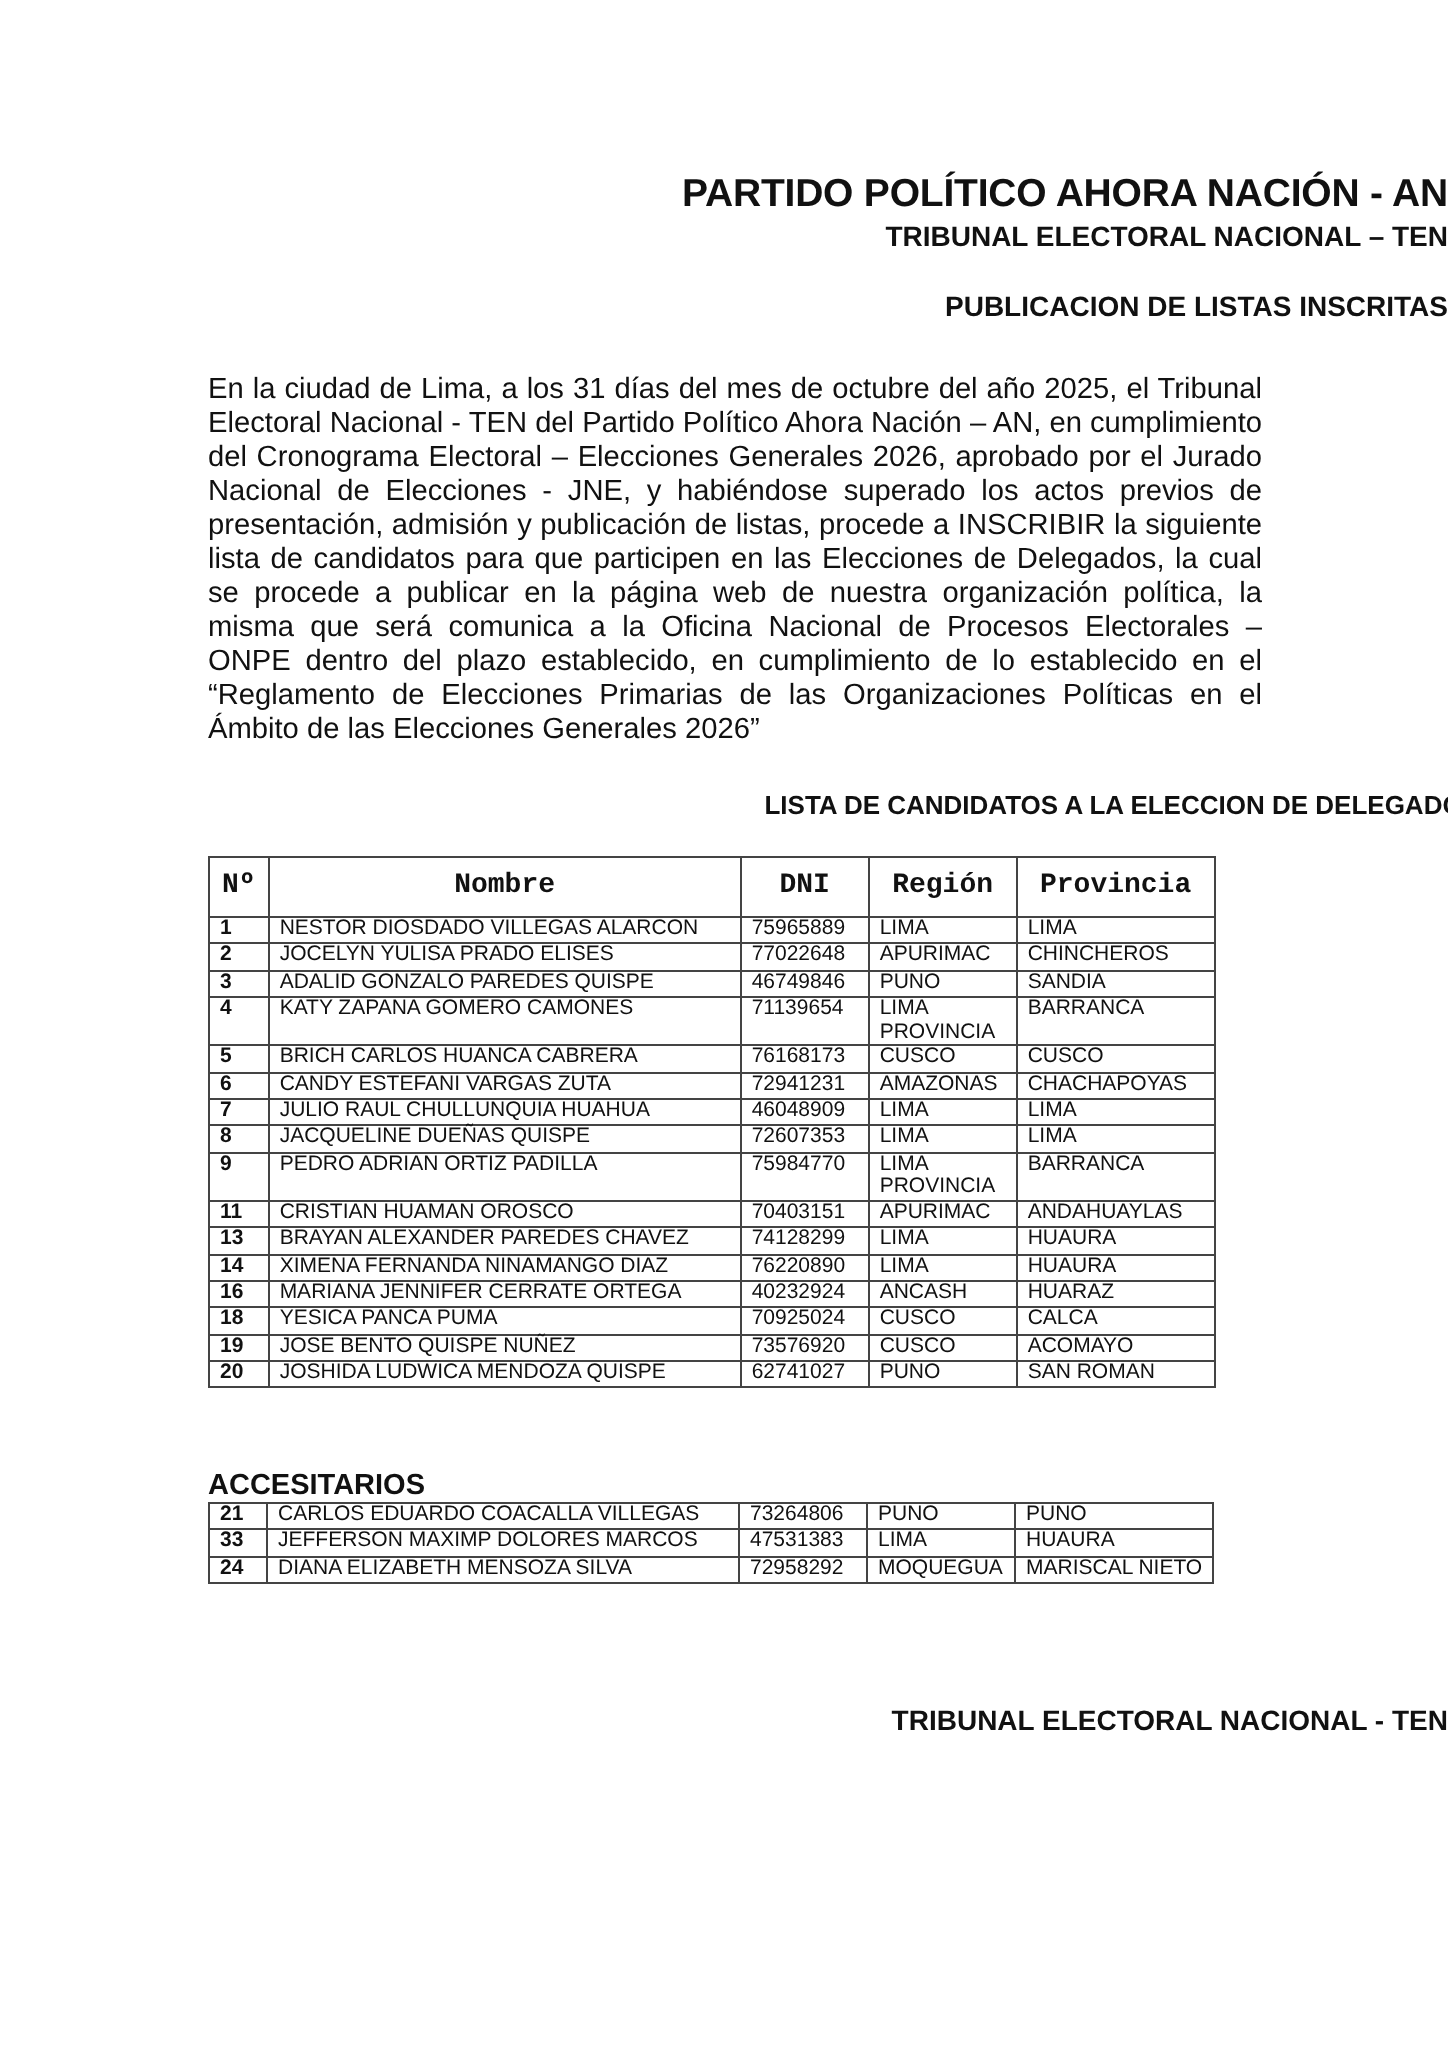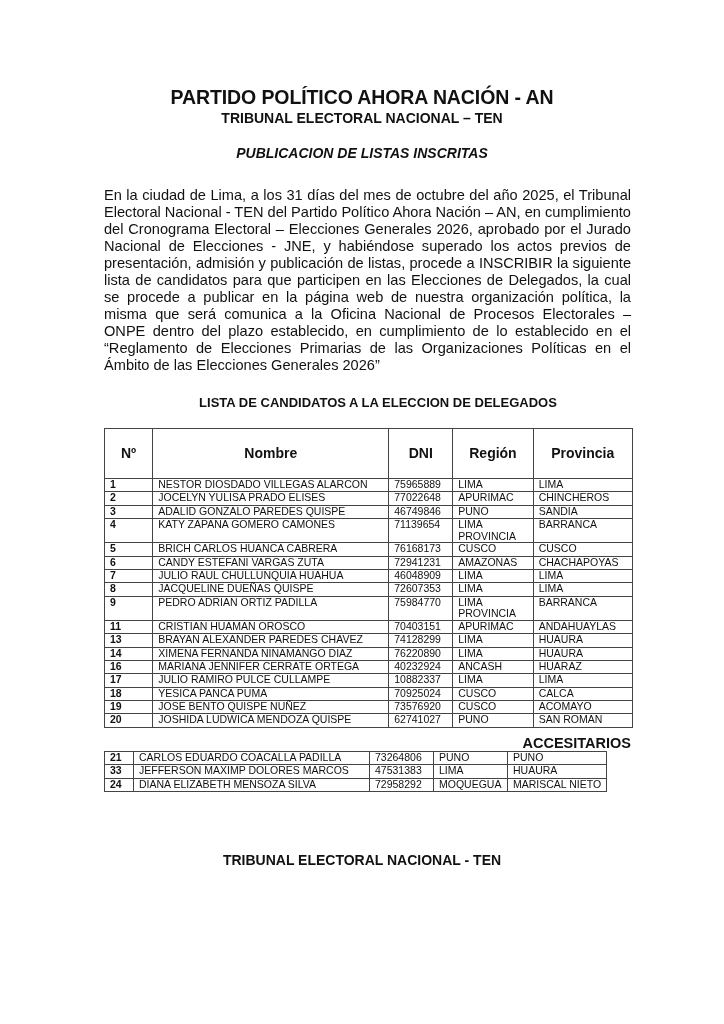--- a/index.html
+++ b/index.html
@@ -1,34 +1,34 @@
 <!DOCTYPE html>
 <html><head>
 <meta charset="utf-8">
 <style>
   html, body { margin: 0; padding: 0; background: #ffffff; }
   body { width: 724px; height: 1024px; position: relative; overflow: hidden;
          font-family: "Liberation Sans", sans-serif; color: #111; }
   .page { position: absolute; left: 0; top: 0; width: 724px; height: 1024px; }
-  .title { position: absolute; left: 0; width: 724px; text-align: center; font-weight: bold; }
+  .title { position: absolute; left: 0; width: 724px; text-align: right; font-weight: bold; }
   .t1 { top: 86px; font-size: 19.5px; letter-spacing: -0.1px; }
   .t2 { top: 110px; font-size: 14px; }
-  .t3 { top: 145px; font-size: 14px; font-style: italic; }
+  .t3 { top: 145px; font-size: 14px; }
   .body-text { position: absolute; left: 104px; width: 527px; top: 187px;
                font-size: 14.6px; line-height: 17px; text-align: justify; text-align-last: left; }
   .t4 { top: 395px; font-size: 13px; margin-left: 16px; }
   table { position: absolute; left: 104px; border-collapse: collapse; table-layout: fixed;
           font-size: 10.5px; }
   td, th { border: 1px solid #444; padding: 0 0 0 5px; vertical-align: top; text-align: left;
            line-height: 11.5px; height: 12.4px; white-space: normal; }
-  th { font-size: 14px; font-weight: bold; text-align: center; padding: 16px; line-height: 16px; height: 17px; }
+  th { font-size: 14px; font-weight: bold; text-align: center; padding: 6px; line-height: 16px; height: 17px; font-family: Liberation Mono, monospace; }
   td.num { font-weight: bold; padding-left: 5px; }
   .c1 { width: 29px; } .c2 { width: 236px; } .c3 { width: 64px; } .c4 { width: 74px; } .c5 { width: 99px; }
   #tbl-main { top: 428px; }
-  .accesitarios { position: absolute; left: 104px; width: 527px; text-align: right; font-weight: bold;
+  .accesitarios { position: absolute; left: 104px; width: 527px; text-align: left; font-weight: bold;
                   font-size: 14.5px; top: 735px; }
   #tbl-acc { top: 751px; }
   .footer { top: 852px; font-size: 14px; }
 </style>
 </head>
 <body>
 
 <div class="page">
   <div class="title t1">PARTIDO POLÍTICO AHORA NACIÓN - AN</div>
   <div class="title t2">TRIBUNAL ELECTORAL NACIONAL – TEN</div>
@@ -141,27 +141,20 @@
           <td>HUAURA</td>
         </tr>
         <tr>
           <td class="num">16</td>
           <td>MARIANA JENNIFER CERRATE ORTEGA</td>
           <td>40232924</td>
           <td>ANCASH</td>
           <td>HUARAZ</td>
         </tr>
         <tr>
-          <td class="num">17</td>
-          <td>JULIO RAMIRO PULCE CULLAMPE</td>
-          <td>10882337</td>
-          <td>LIMA</td>
-          <td>LIMA</td>
-        </tr>
-        <tr>
           <td class="num">18</td>
           <td>YESICA PANCA PUMA</td>
           <td>70925024</td>
           <td>CUSCO</td>
           <td>CALCA</td>
         </tr>
         <tr>
           <td class="num">19</td>
           <td>JOSE BENTO QUISPE NUÑEZ</td>
           <td>73576920</td>
@@ -184,21 +177,21 @@
     <colgroup>
         <col class="c1">
         <col class="c2">
         <col class="c3">
         <col class="c4">
         <col class="c5">
       </colgroup>
     <tbody id="acc-body">
         <tr>
           <td class="num">21</td>
-          <td>CARLOS EDUARDO COACALLA PADILLA</td>
+          <td>CARLOS EDUARDO COACALLA VILLEGAS</td>
           <td>73264806</td>
           <td>PUNO</td>
           <td>PUNO</td>
         </tr>
         <tr>
           <td class="num">33</td>
           <td>JEFFERSON MAXIMP DOLORES MARCOS</td>
           <td>47531383</td>
           <td>LIMA</td>
           <td>HUAURA</td>

